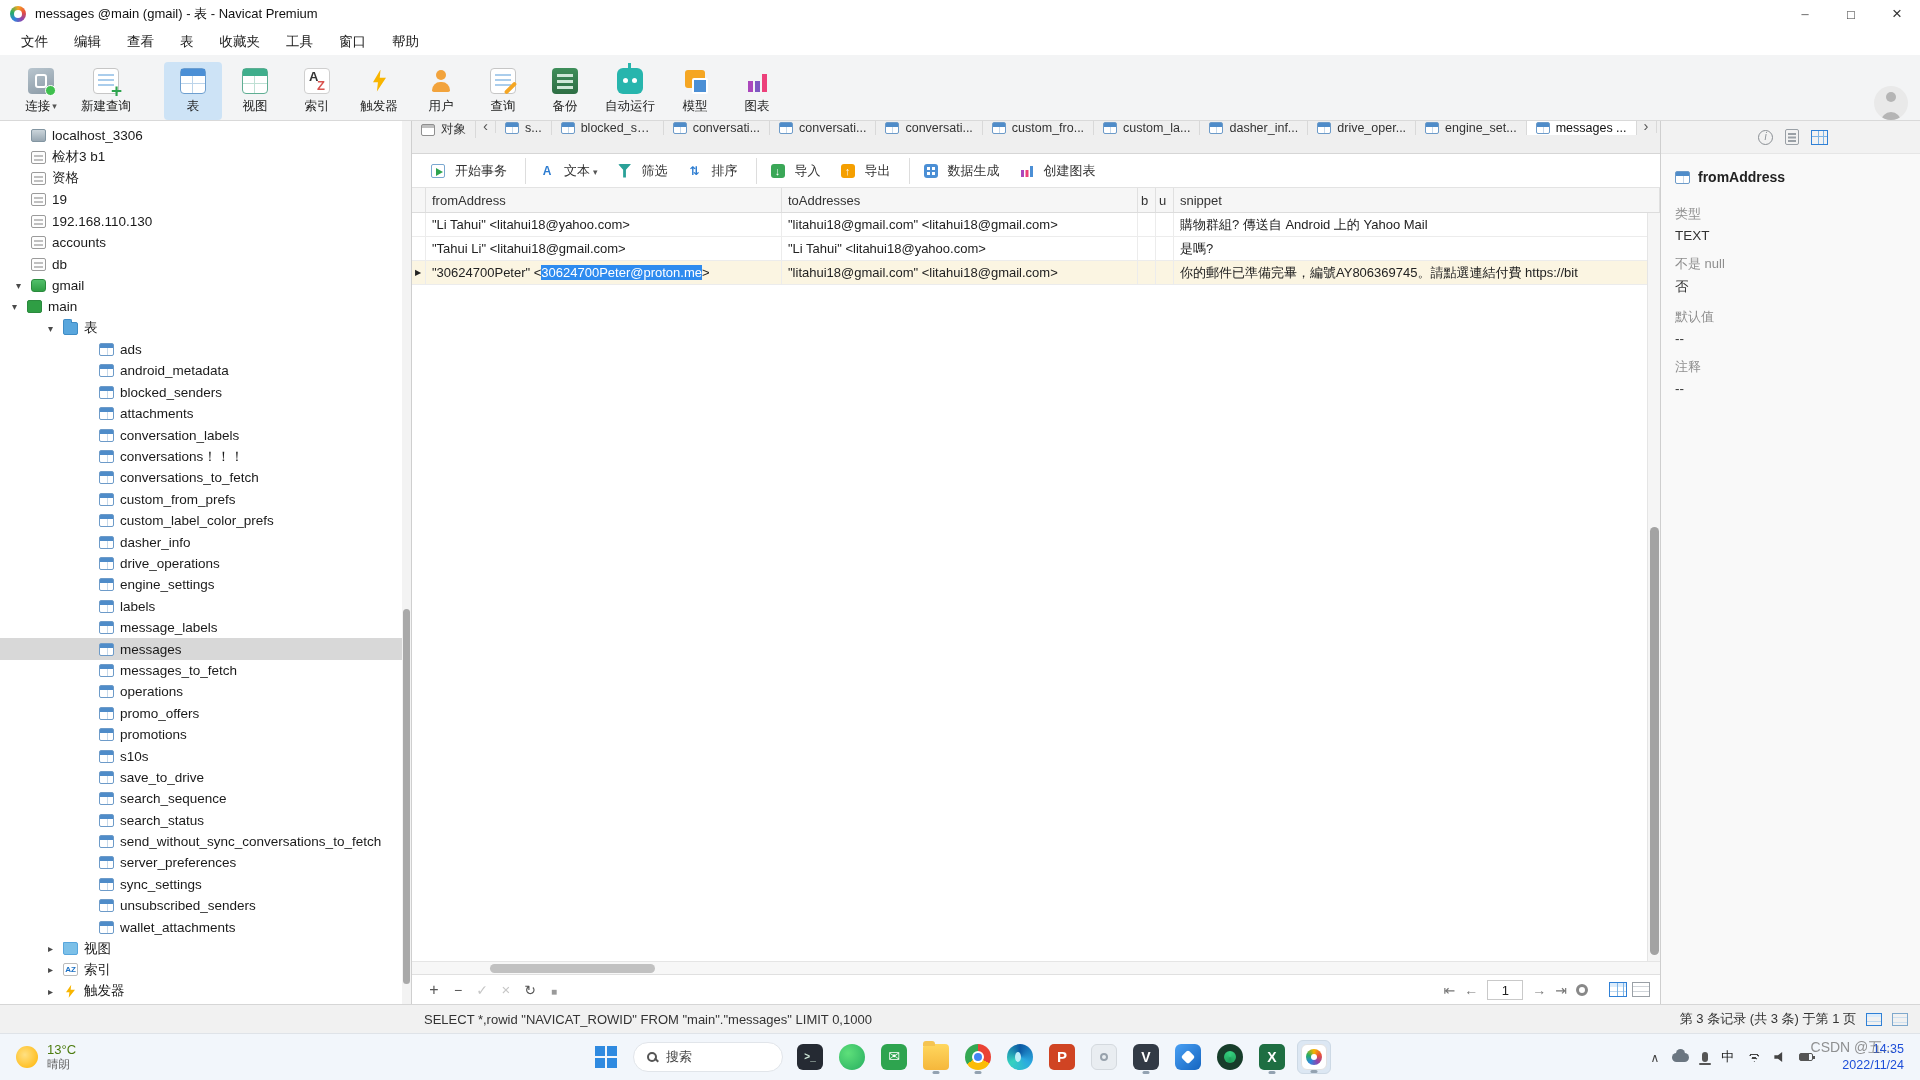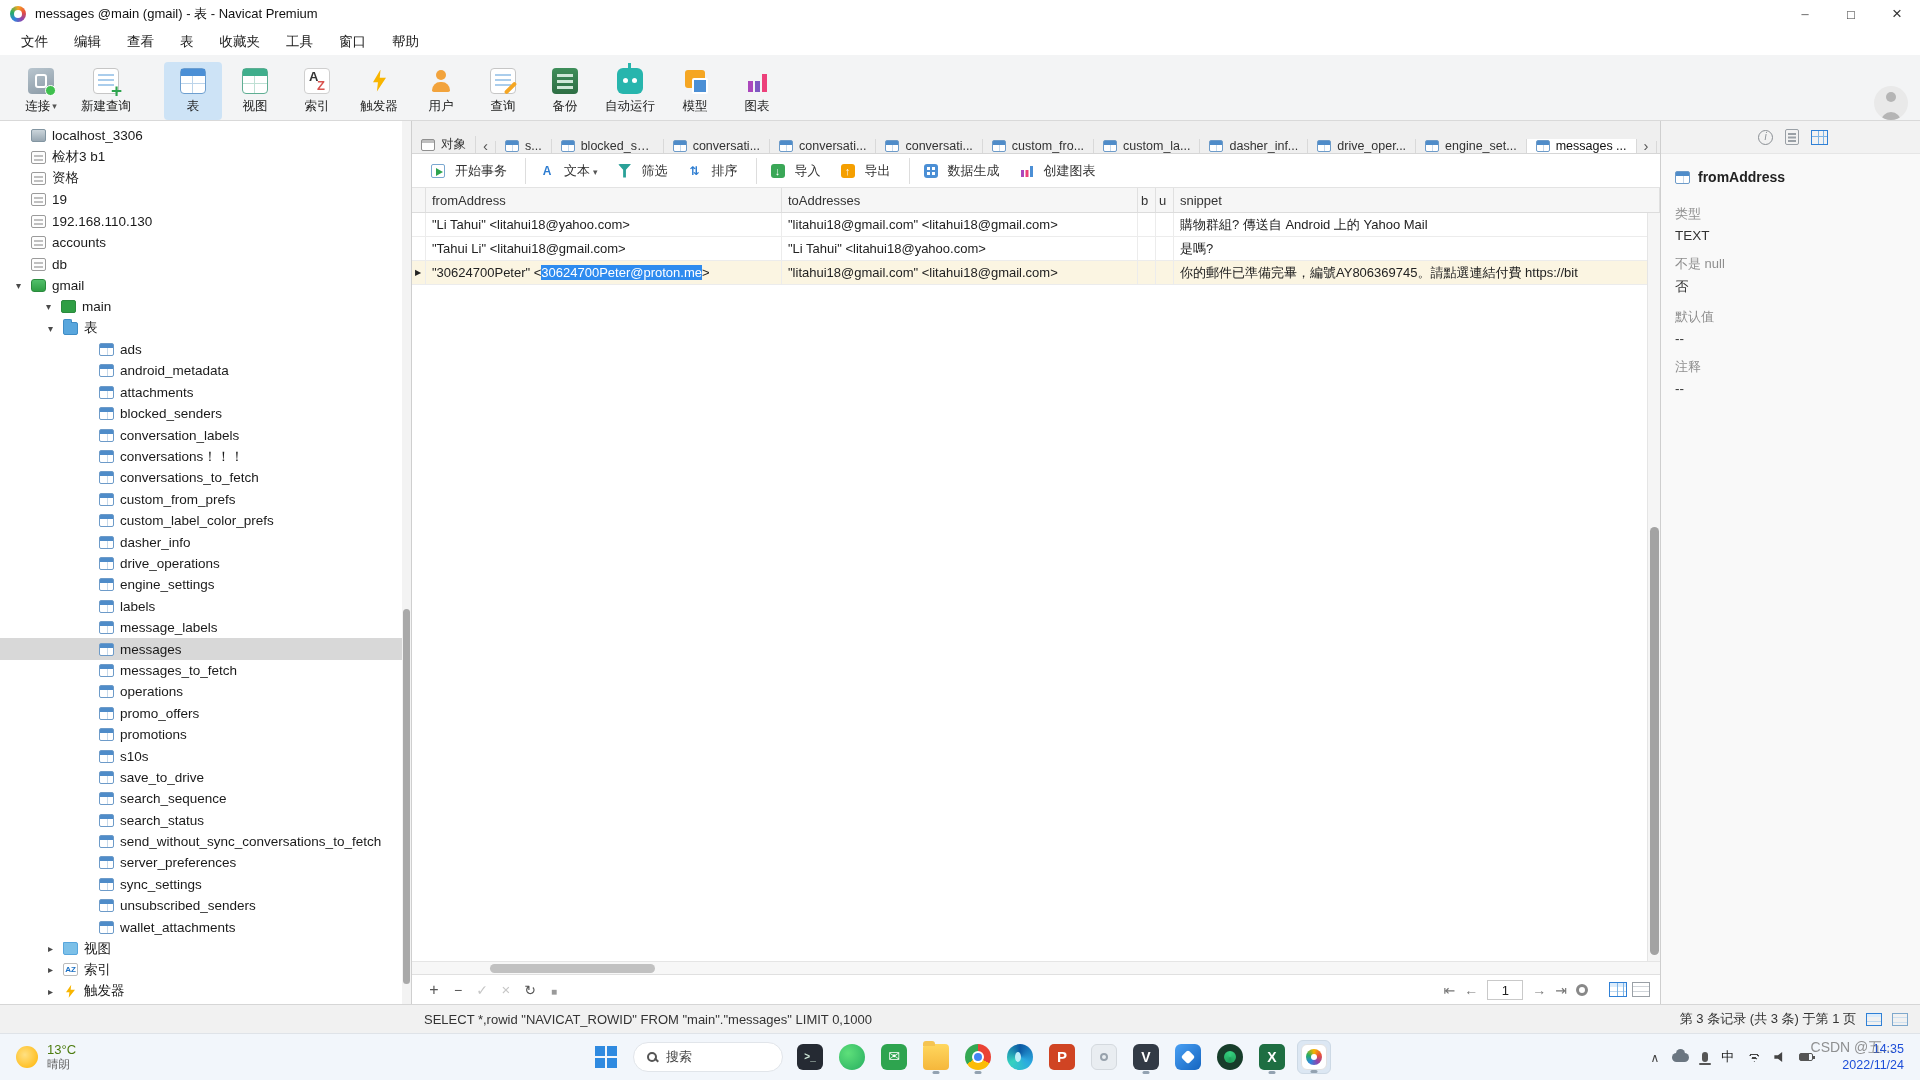--- a/index.html
+++ b/index.html
@@ -72,21 +72,21 @@
 .avatar::after{content:"";position:absolute;bottom:-4px;left:7px;width:20px;height:12px;border-radius:10px 10px 0 0;background:#b5b5b5;}
 
 
 .main{flex:1;display:flex;min-height:0;}
 
 
 .sidebar{width:412px;border-right:1px solid #cfcfcf;position:relative;overflow:hidden;background:#fff;flex:0 0 auto;}
 .tree{padding-top:4px;}
 .tree-item{height:21.4px;display:flex;align-items:center;font-size:13.5px;white-space:nowrap;}
 .tree-item.sel{background:#d8d8d8;}
-.lvl0{padding-left:16px;}.lvl1{padding-left:46px;}.lvl2{padding-left:48px;}.lvl3{padding-left:84px;}
+.lvl0{padding-left:16px;}.lvl1{padding-left:12px;}.lvl2{padding-left:48px;}.lvl3{padding-left:84px;}
 .tw{width:15px;font-size:10px;color:#4a4a4a;flex:0 0 auto;}
 .arr-down::before{content:"▾";}
 .arr-right::before{content:"▸";}
 .arr-none::before{content:"";}
 .ticon{width:15px;height:13px;margin-right:6px;flex:0 0 auto;position:relative;border-radius:2px;}
 .file-icon{background:#fdfdfd;border:1px solid #9b9b9b;}
 .file-icon::before{content:"";position:absolute;left:2px;right:2px;top:3px;height:2px;background:#c0c0c0;box-shadow:0 4px 0 #c0c0c0;}
 .connection-tree-icon{background:linear-gradient(#cbd5db,#98a7b2);border:1px solid #8295a1;}
 .database-green-icon{background:linear-gradient(#52c06a,#2f9e44);border:1px solid #2b8a3e;border-radius:3px;}
 .schema-green-icon{background:#2f9e44;border:1px solid #2b8a3e;}
@@ -98,21 +98,21 @@
 .index-az-icon{background:#fff;border:1px solid #bbb;}
 .index-az-icon::before{content:"AZ";position:absolute;inset:0;font-size:8px;line-height:11px;text-align:center;color:#1a6fc4;font-weight:700;}
 .trigger-tree-icon::before{content:"";position:absolute;left:3px;top:0;width:9px;height:13px;background:#f8b500;
   clip-path:polygon(58% 0,0 58%,38% 58%,30% 100%,100% 38%,52% 38%);}
 .objects-grid-icon{border:1px solid #8f8f8f;background:linear-gradient(#bfbfbf 0 3px,#fff 3px);}
 .sb-scroll{position:absolute;right:0;top:0;bottom:0;width:9px;background:#f3f3f3;}
 .sb-thumb{position:absolute;left:1px;width:7px;border-radius:4px;background:#a9a9a9;top:488px;height:375px;}
 
 
 .content{flex:1;display:flex;flex-direction:column;min-width:0;background:#fff;}
-.tabbar{height:33px;background:#efefef;border-bottom:1px solid #d6d6d6;display:flex;align-items:flex-end;flex:0 0 auto;overflow:hidden;}
+.tabbar{height:33px;background:#efefef;border-bottom:1px solid #d6d6d6;display:flex;align-items:flex-start;flex:0 0 auto;overflow:hidden;}
 .tab{display:flex;align-items:center;gap:6px;padding:0 9px;border-right:1px solid #d9d9d9;font-size:12.5px;color:#333;background:#efefef;max-width:112px;white-space:nowrap;overflow:hidden;}
 .tab.active{background:#fff;color:#111;}
 .tab.scroll{padding:0 5px;max-width:20px;color:#555;}
 .tabicon{width:14px;height:12px;position:relative;flex:0 0 auto;border-radius:2px;}
 .chevron-left-icon{border:none;background:none;}
 .chevron-left-icon::before{content:"‹";font-size:15px;color:#555;position:absolute;top:-4px;left:2px;}
 .chevron-right-icon{border:none;background:none;}
 .chevron-right-icon::before{content:"›";font-size:15px;color:#555;position:absolute;top:-4px;left:2px;}
 .tab-label{overflow:hidden;text-overflow:ellipsis;}
 
@@ -461,27 +461,27 @@
 
           <div class="tree-item lvl3">
             <span class="tw arr-none"></span>
             <span class="ticon table-icon"></span>
             <span class="tlabel">android_metadata</span>
           </div>
 
           <div class="tree-item lvl3">
             <span class="tw arr-none"></span>
             <span class="ticon table-icon"></span>
+            <span class="tlabel">blocked_senders</span>
+          </div>
+
+          <div class="tree-item lvl3">
+            <span class="tw arr-none"></span>
+            <span class="ticon table-icon"></span>
             <span class="tlabel">attachments</span>
-          </div>
-
-          <div class="tree-item lvl3">
-            <span class="tw arr-none"></span>
-            <span class="ticon table-icon"></span>
-            <span class="tlabel">blocked_senders</span>
           </div>
 
           <div class="tree-item lvl3">
             <span class="tw arr-none"></span>
             <span class="ticon table-icon"></span>
             <span class="tlabel">conversation_labels</span>
           </div>
 
           <div class="tree-item lvl3">
             <span class="tw arr-none"></span>

